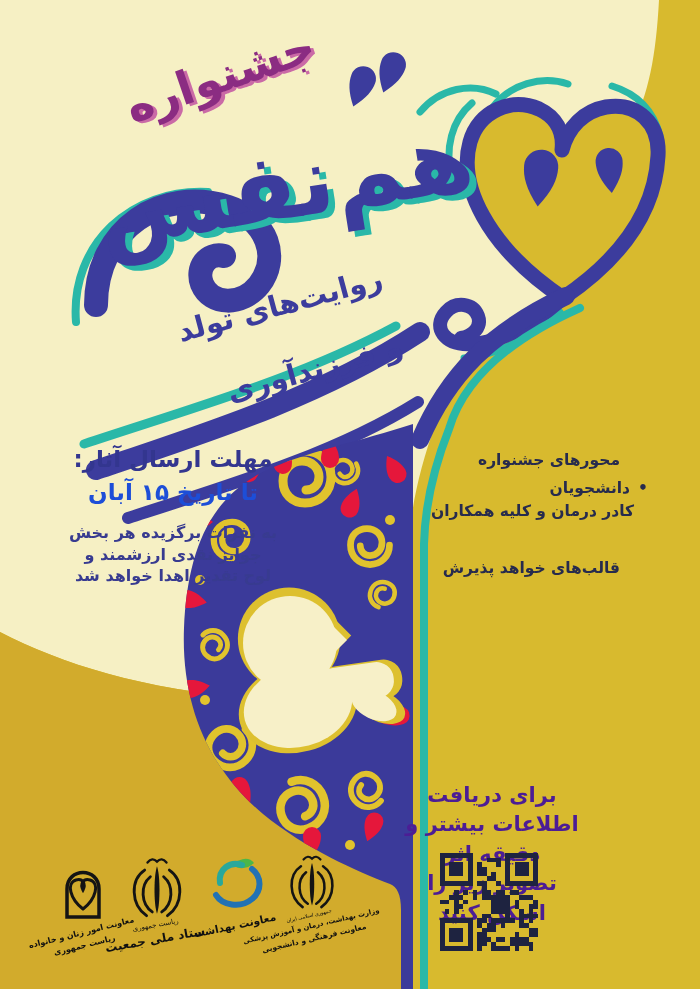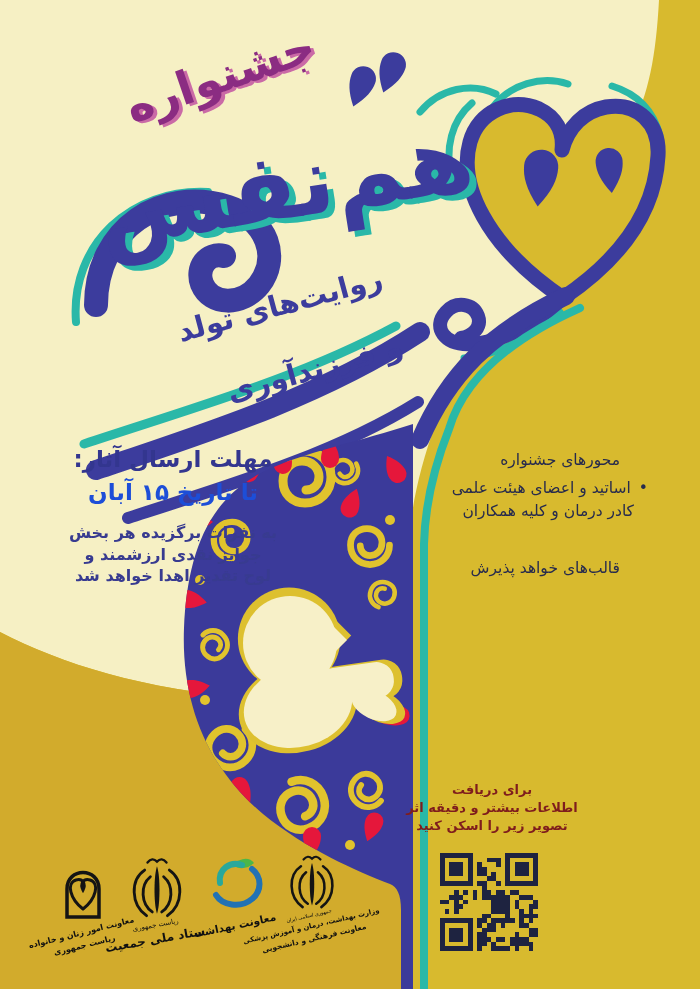--- a/index.html
+++ b/index.html
@@ -36,31 +36,31 @@
     font-size:29px;font-weight:bold;color:#3c3c9d;text-align:center;
   }
   .deadline-block{
     left:53px;top:446px;width:240px;text-align:center;color:#33368f;
   }
   .deadline-label{font-size:23px;font-weight:bold;}
   .deadline-value{font-size:23px;font-weight:bold;color:#1d4ed8;margin-top:7px;}
   .prize{font-size:16px;font-weight:bold;color:#383b90;margin-top:17px;line-height:1.35;}
   .themes-block{
     left:424px;top:450px;width:224px;text-align:right;
-    color:#272b4d;font-size:15.5px;font-weight:normal;line-height:21px;
+    color:#272b4d;font-size:15.5px;font-weight:bold;line-height:21px;
   }
   .col-heading{padding-left:0;padding-right:28px;margin-bottom:2px;}
   .bullet-list{list-style:none;margin:4px 0 0 0;padding:0;}
   .bullet-list li{margin-top:7px;}
   .bullet-list .dot{margin-left:8px;}
   .continuation{padding-right:14px;margin-top:2px;}
   .formats-heading{margin-top:36px;}
   .scan-block{
     left:402px;top:781px;width:180px;text-align:center;
-    color:#7f1d1d;font-size:13px;font-weight:bold;line-height:1.4;
+    color:#4c1d95;font-size:21px;font-weight:bold;line-height:1.4;
   }
   .qr-wrap{left:440px;top:853px;width:98px;height:98px;}
 </style>
 </head>
 <body>
 
 <div class="poster">
 
   <svg class="art" width="700" height="989" viewBox="0 0 700 989">
     <defs>
@@ -212,21 +212,21 @@
     <div class="prize">
       <div>به نفرات برگزیده هر بخش</div>
       <div>جوایز نقدی ارزشمند و</div>
       <div>لوح تقدیر اهدا خواهد شد</div>
     </div>
   </div>
 
   <div class="txt themes-block">
     <div class="col-heading">محورهای جشنواره</div>
     <ul class="bullet-list">
-      <li><span class="dot">•</span><span>اساتید و اعضای هیئت علمی</span></li>
+      <li><span class="dot">•</span><span>دانشجویان</span></li>
     </ul>
     <div class="continuation">کادر درمان و کلیه همکاران</div>
 
     <div class="col-heading formats-heading">قالب‌های خواهد پذیرش</div>
   </div>
 
   <div class="txt scan-block">
     <div>برای دریافت</div>
     <div>اطلاعات بیشتر و دقیقه اثر</div>
     <div>تصویر زیر را اسکن کنید</div>

